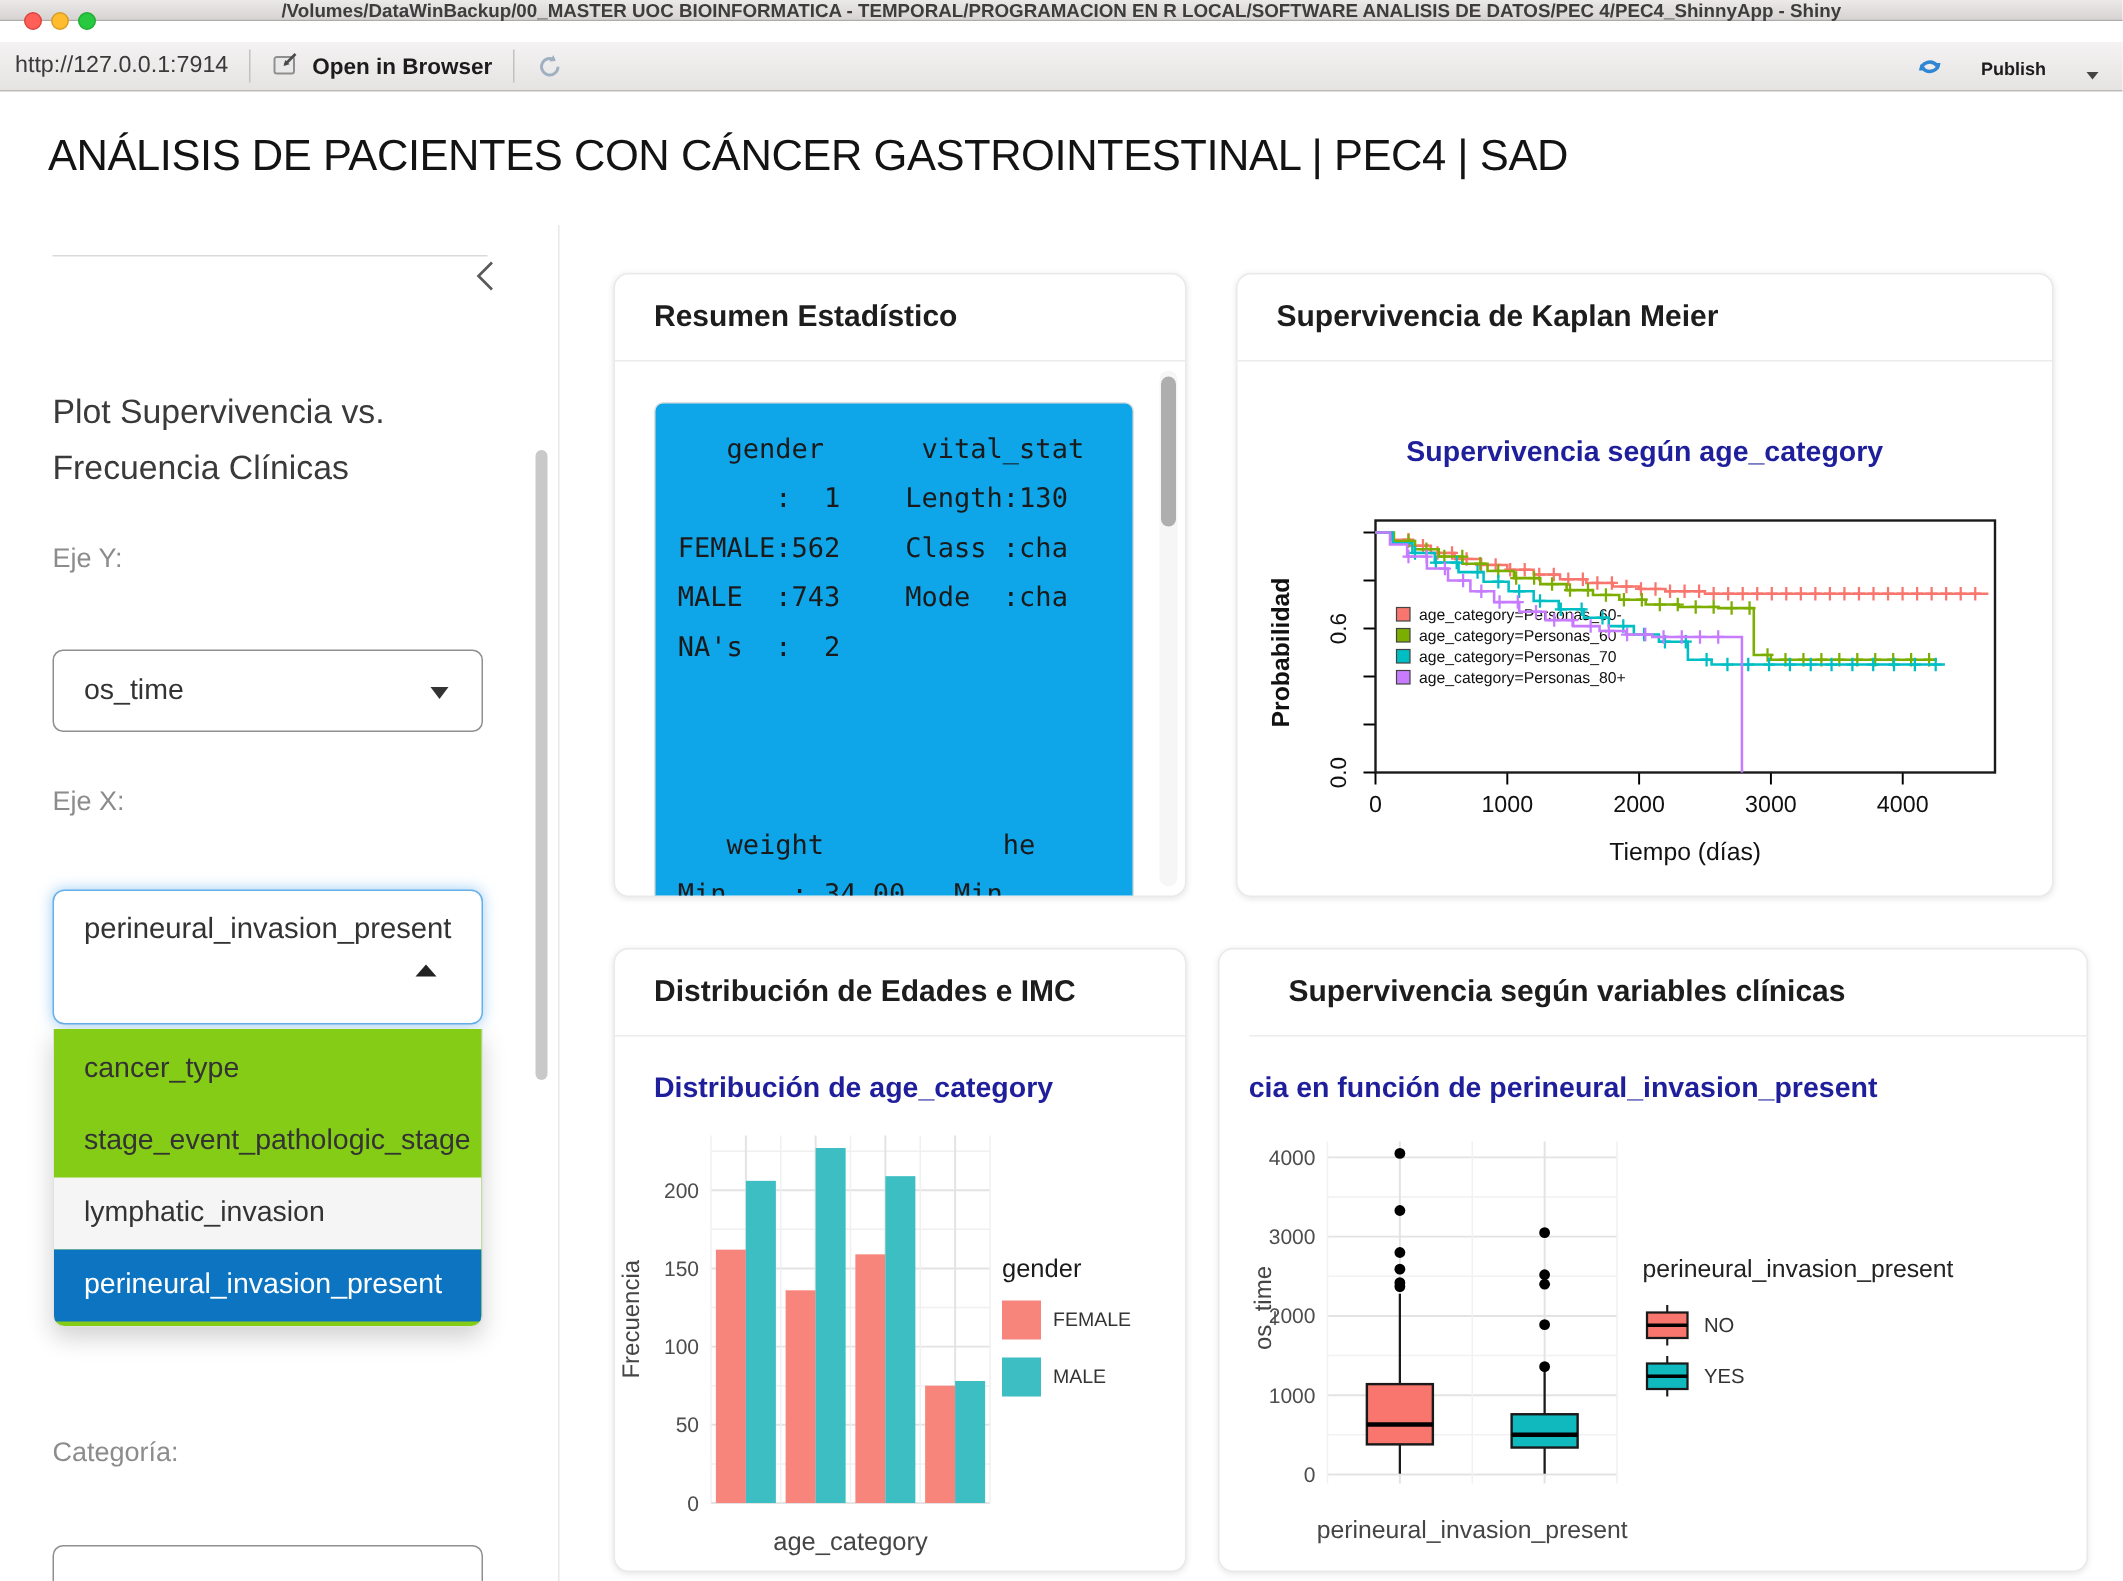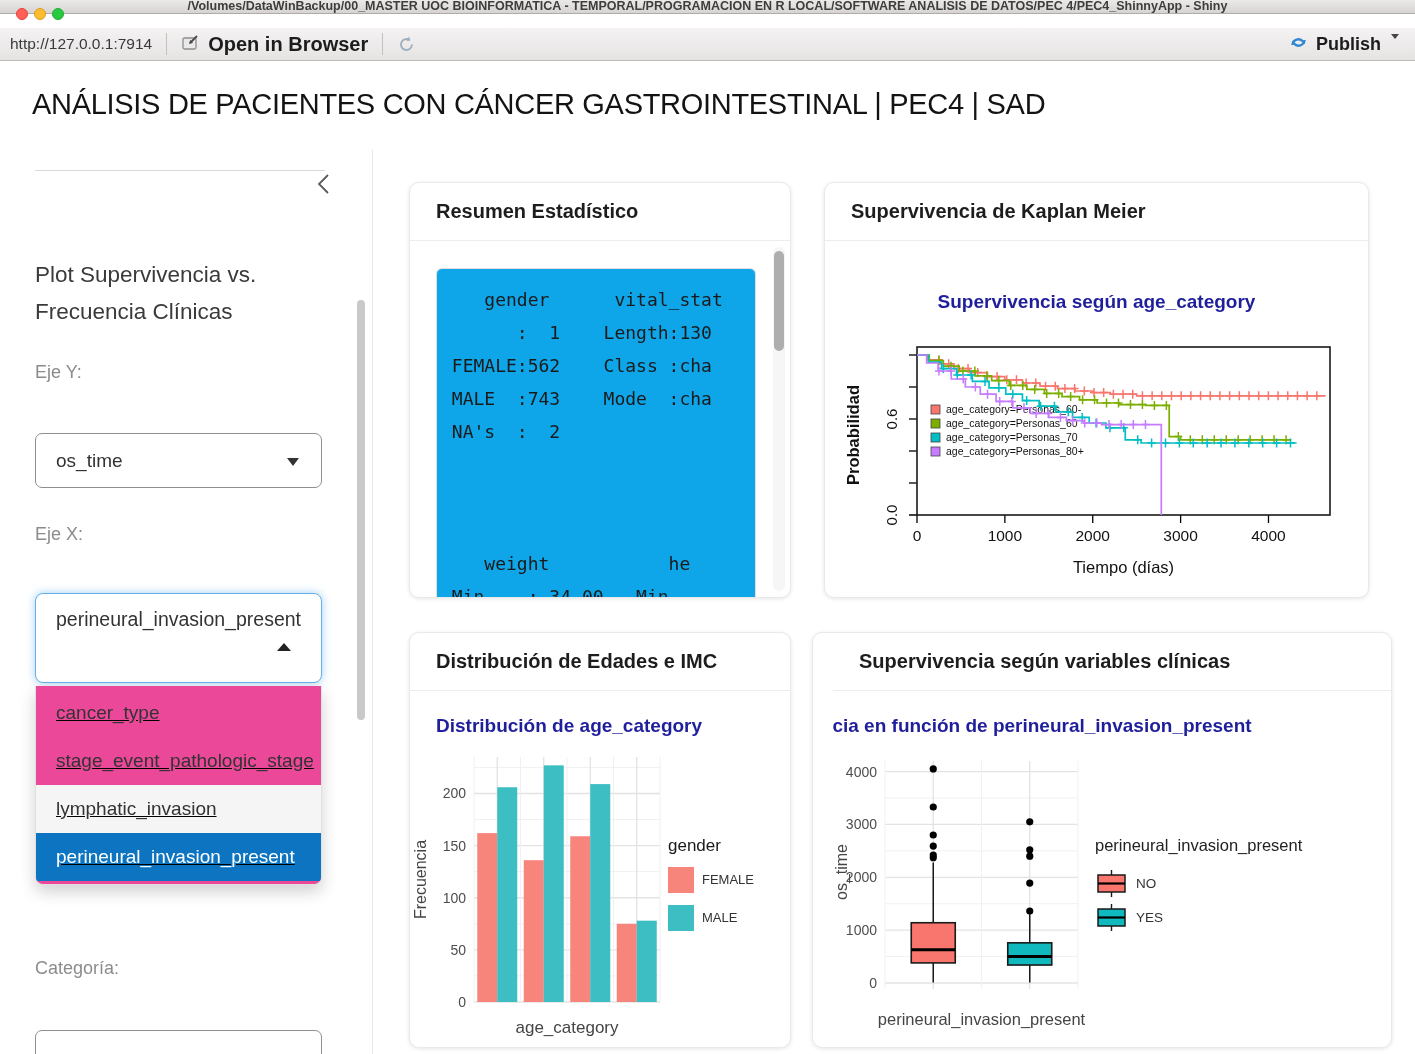--- a/index.html
+++ b/index.html
@@ -2,36 +2,36 @@
 <html><head>
 <meta charset="utf-8">
 <style>
   * { margin:0; padding:0; box-sizing:border-box; }
   html,body { width:1415px; height:1054px; overflow:hidden; background:#fff;
               font-family:"Liberation Sans", sans-serif; }
 
   
   .titlebar { position:absolute; left:0; top:0; width:1415px; height:14px;
     background:linear-gradient(#eceae9,#d6d3d2); border-bottom:1px solid #aeacab;
-    display:flex; align-items:flex-end; justify-content:center; }
+    display:flex; align-items:center; justify-content:center; }
   .titlebar-text { font-size:12.5px; font-weight:700; color:#3d3d3d; white-space:nowrap; }
   .tl { position:absolute; top:8px; width:12px; height:12px; border-radius:50%; }
   .tl.red{ left:16px; background:#ff5f57; border:0.5px solid #e0443e;}
   .tl.yellow{ left:34px; background:#febc2e; border:0.5px solid #d89e24;}
   .tl.green{ left:52px; background:#28c840; border:0.5px solid #1faf33;}
 
   .toolbar { position:absolute; left:0; top:28px; width:1415px; height:33px;
     background:linear-gradient(#f4f2f2,#e6e4e3); border-bottom:1px solid #bdbbba;
     display:flex; align-items:center; }
   .url { font-size:15.5px; color:#3a3a3a; padding:0 14px 0 10px; }
   .tb-sep { width:1px; height:22px; background:#c3c1c0; }
-  .tb-item { display:flex; align-items:center; gap:7px; padding:0 14px; font-size:20px;
+  .tb-item { display:flex; align-items:center; gap:7px; padding:0 14px; font-size:15px;
     font-weight:700; color:#1c1c1c; }
-  .toolbar-right { margin-left:auto; display:flex; align-items:flex-start; gap:7px; padding-right:16px;
-    font-size:18px; font-weight:700; color:#1c1c1c; }
+  .toolbar-right { margin-left:auto; display:flex; align-items:flex-end; gap:24px; padding-right:16px;
+    font-size:12px; font-weight:700; color:#1c1c1c; }
   .caret-down-sm { width:0;height:0;border-left:4.5px solid transparent;
     border-right:4.5px solid transparent;border-top:5.5px solid #444; margin-left:3px;}
 
   
   .app-header { position:absolute; left:0; top:62px; width:1415px; height:88px; background:#fff; }
   .app-title { position:absolute; left:32px; top:26px; font-size:29px; font-weight:500;
     color:#131313; letter-spacing:-0.3px; white-space:nowrap; }
 
   
   .sidebar { position:absolute; left:0; top:150px; width:372px; bottom:0; background:#fff; overflow:hidden; }
@@ -44,23 +44,23 @@
     border:1px solid #8f8f8f; border-radius:7px; font-size:19px; color:#333; }
   .select-box .sel-text { position:absolute; left:20px; top:50%; transform:translateY(-50%); white-space:nowrap; }
   .caret-dn { position:absolute; right:22px; top:50%; margin-top:-3px; width:0; height:0;
     border-left:6.5px solid transparent; border-right:6.5px solid transparent; border-top:8px solid #333; }
   .select-focus { position:absolute; left:35px; width:287px; height:90px; background:#fff;
     border:1px solid #66afe9; border-radius:8px;
     box-shadow:0 0 9px rgba(82,168,236,0.55); font-size:19.5px; color:#333; }
   .select-focus .sel-text { position:absolute; left:20px; top:14px; white-space:nowrap; }
   .caret-up { position:absolute; right:30px; top:49px; width:0; height:0;
     border-left:7px solid transparent; border-right:7px solid transparent; border-bottom:8px solid #222; }
-  .dropdown { position:absolute; left:35px; width:287px; background:#ec4899;
+  .dropdown { position:absolute; left:35px; width:287px; background:#84cc16;
     border:1px solid #e1e1e1; border-top:none; border-radius:0 0 8px 8px;
-    box-shadow:0 7px 16px rgba(0,0,0,0.18); overflow:hidden; z-index:5; padding:3px 0;text-decoration:underline; }
+    box-shadow:0 7px 16px rgba(0,0,0,0.18); overflow:hidden; z-index:5; padding:3px 0; }
   .dd-opt { height:48px; line-height:48px; padding-left:20px; font-size:19px; color:#333;
     white-space:nowrap; overflow:hidden; cursor:pointer; }
   .dd-opt.hover { background:#f5f5f5; }
   .dd-opt.selected { background:#0d74c2; color:#fff; }
   .side-scroll-thumb { position:absolute; left:357px; top:150px; width:8px; height:420px;
     background:#c9c9c9; border-radius:4px; }
 
   
   .main { position:absolute; left:372px; top:150px; right:0; bottom:0; background:#fff;
     border-left:1px solid #e8e8e8; }

